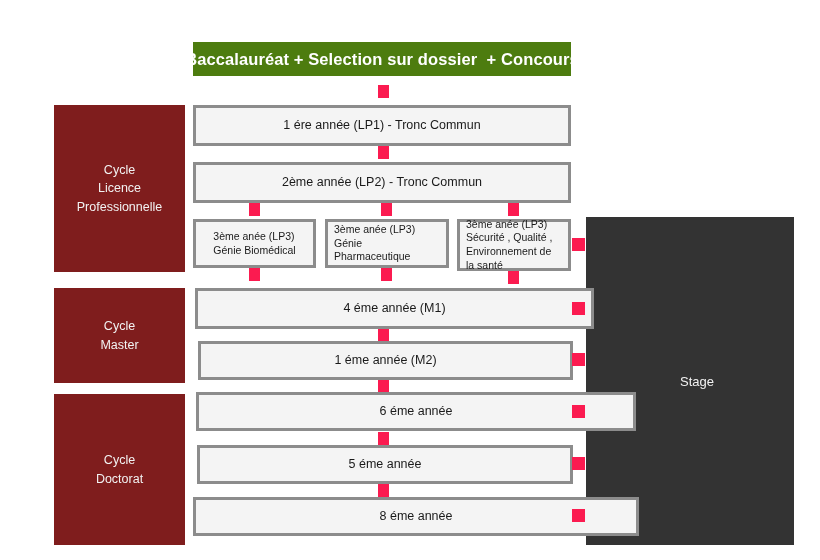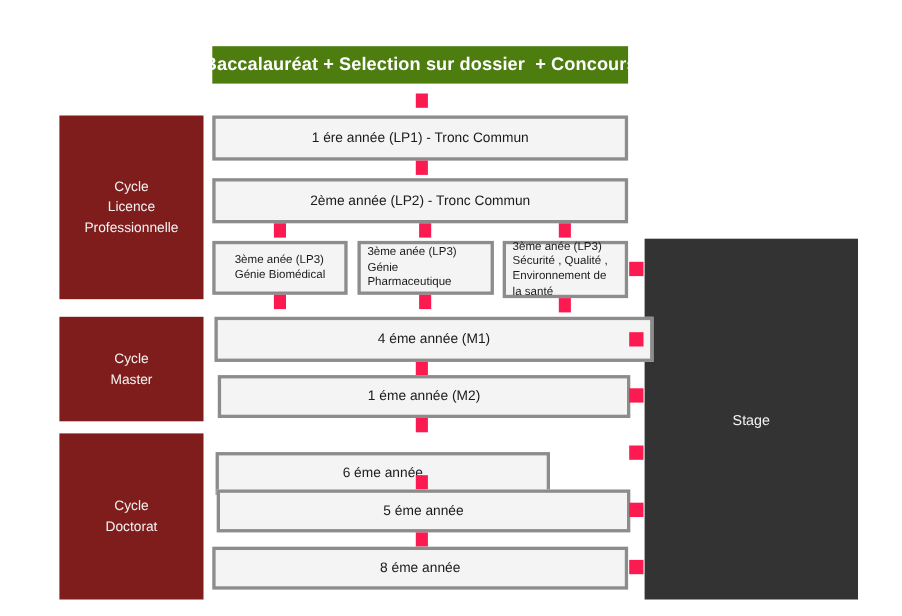--- a/index.html
+++ b/index.html
@@ -36,20 +36,21 @@
     line-height:1.45;
     white-space:pre-line;
   }
   .stage-panel{
     position:absolute;
     background:#333333;
     color:#f2f2f2;
     display:flex;align-items:center;justify-content:center;
     text-align:center;
     font-size:13px;
+    padding-left:14px;
   }
 
   
   .step-box{
     position:absolute;
     background:#f4f4f4;
     border:3px solid #8c8c8c;
     box-sizing:border-box;
     display:flex;align-items:center;justify-content:center;
     font-size:12.5px;
@@ -116,26 +117,26 @@
   <div class="step-box" style="left:195px;top:288px;width:399px;height:41px;">4 éme année (M1)</div>
   <div class="conn" style="left:572px;top:302px;width:13px;height:13px;"></div>
 
   <div class="conn" style="left:378px;top:329px;width:11px;height:13px;"></div>
 
   <div class="step-box" style="left:198px;top:341px;width:375px;height:39px;">1 éme année (M2)</div>
   <div class="conn" style="left:572px;top:353px;width:13px;height:13px;"></div>
 
   <div class="conn" style="left:378px;top:380px;width:11px;height:13px;"></div>
 
-  <div class="step-box" style="left:196px;top:411px;width:304px;height:39px;">6 éme année</div>
+  <div class="step-box" style="left:196px;top:392px;width:440px;height:39px;">6 éme année</div>
   <div class="conn" style="left:572px;top:405px;width:13px;height:13px;"></div>
 
   <div class="conn" style="left:378px;top:432px;width:11px;height:13px;"></div>
 
   <div class="step-box" style="left:197px;top:445px;width:376px;height:39px;">5 éme année</div>
   <div class="conn" style="left:572px;top:457px;width:13px;height:13px;"></div>
 
   <div class="conn" style="left:378px;top:484px;width:11px;height:13px;"></div>
 
-  <div class="step-box" style="left:193px;top:497px;width:378px;height:39px;">8 éme année</div>
+  <div class="step-box" style="left:193px;top:497px;width:446px;height:39px;">8 éme année</div>
   <div class="conn" style="left:572px;top:509px;width:13px;height:13px;"></div>
 
 </div>
 
 </body></html>

